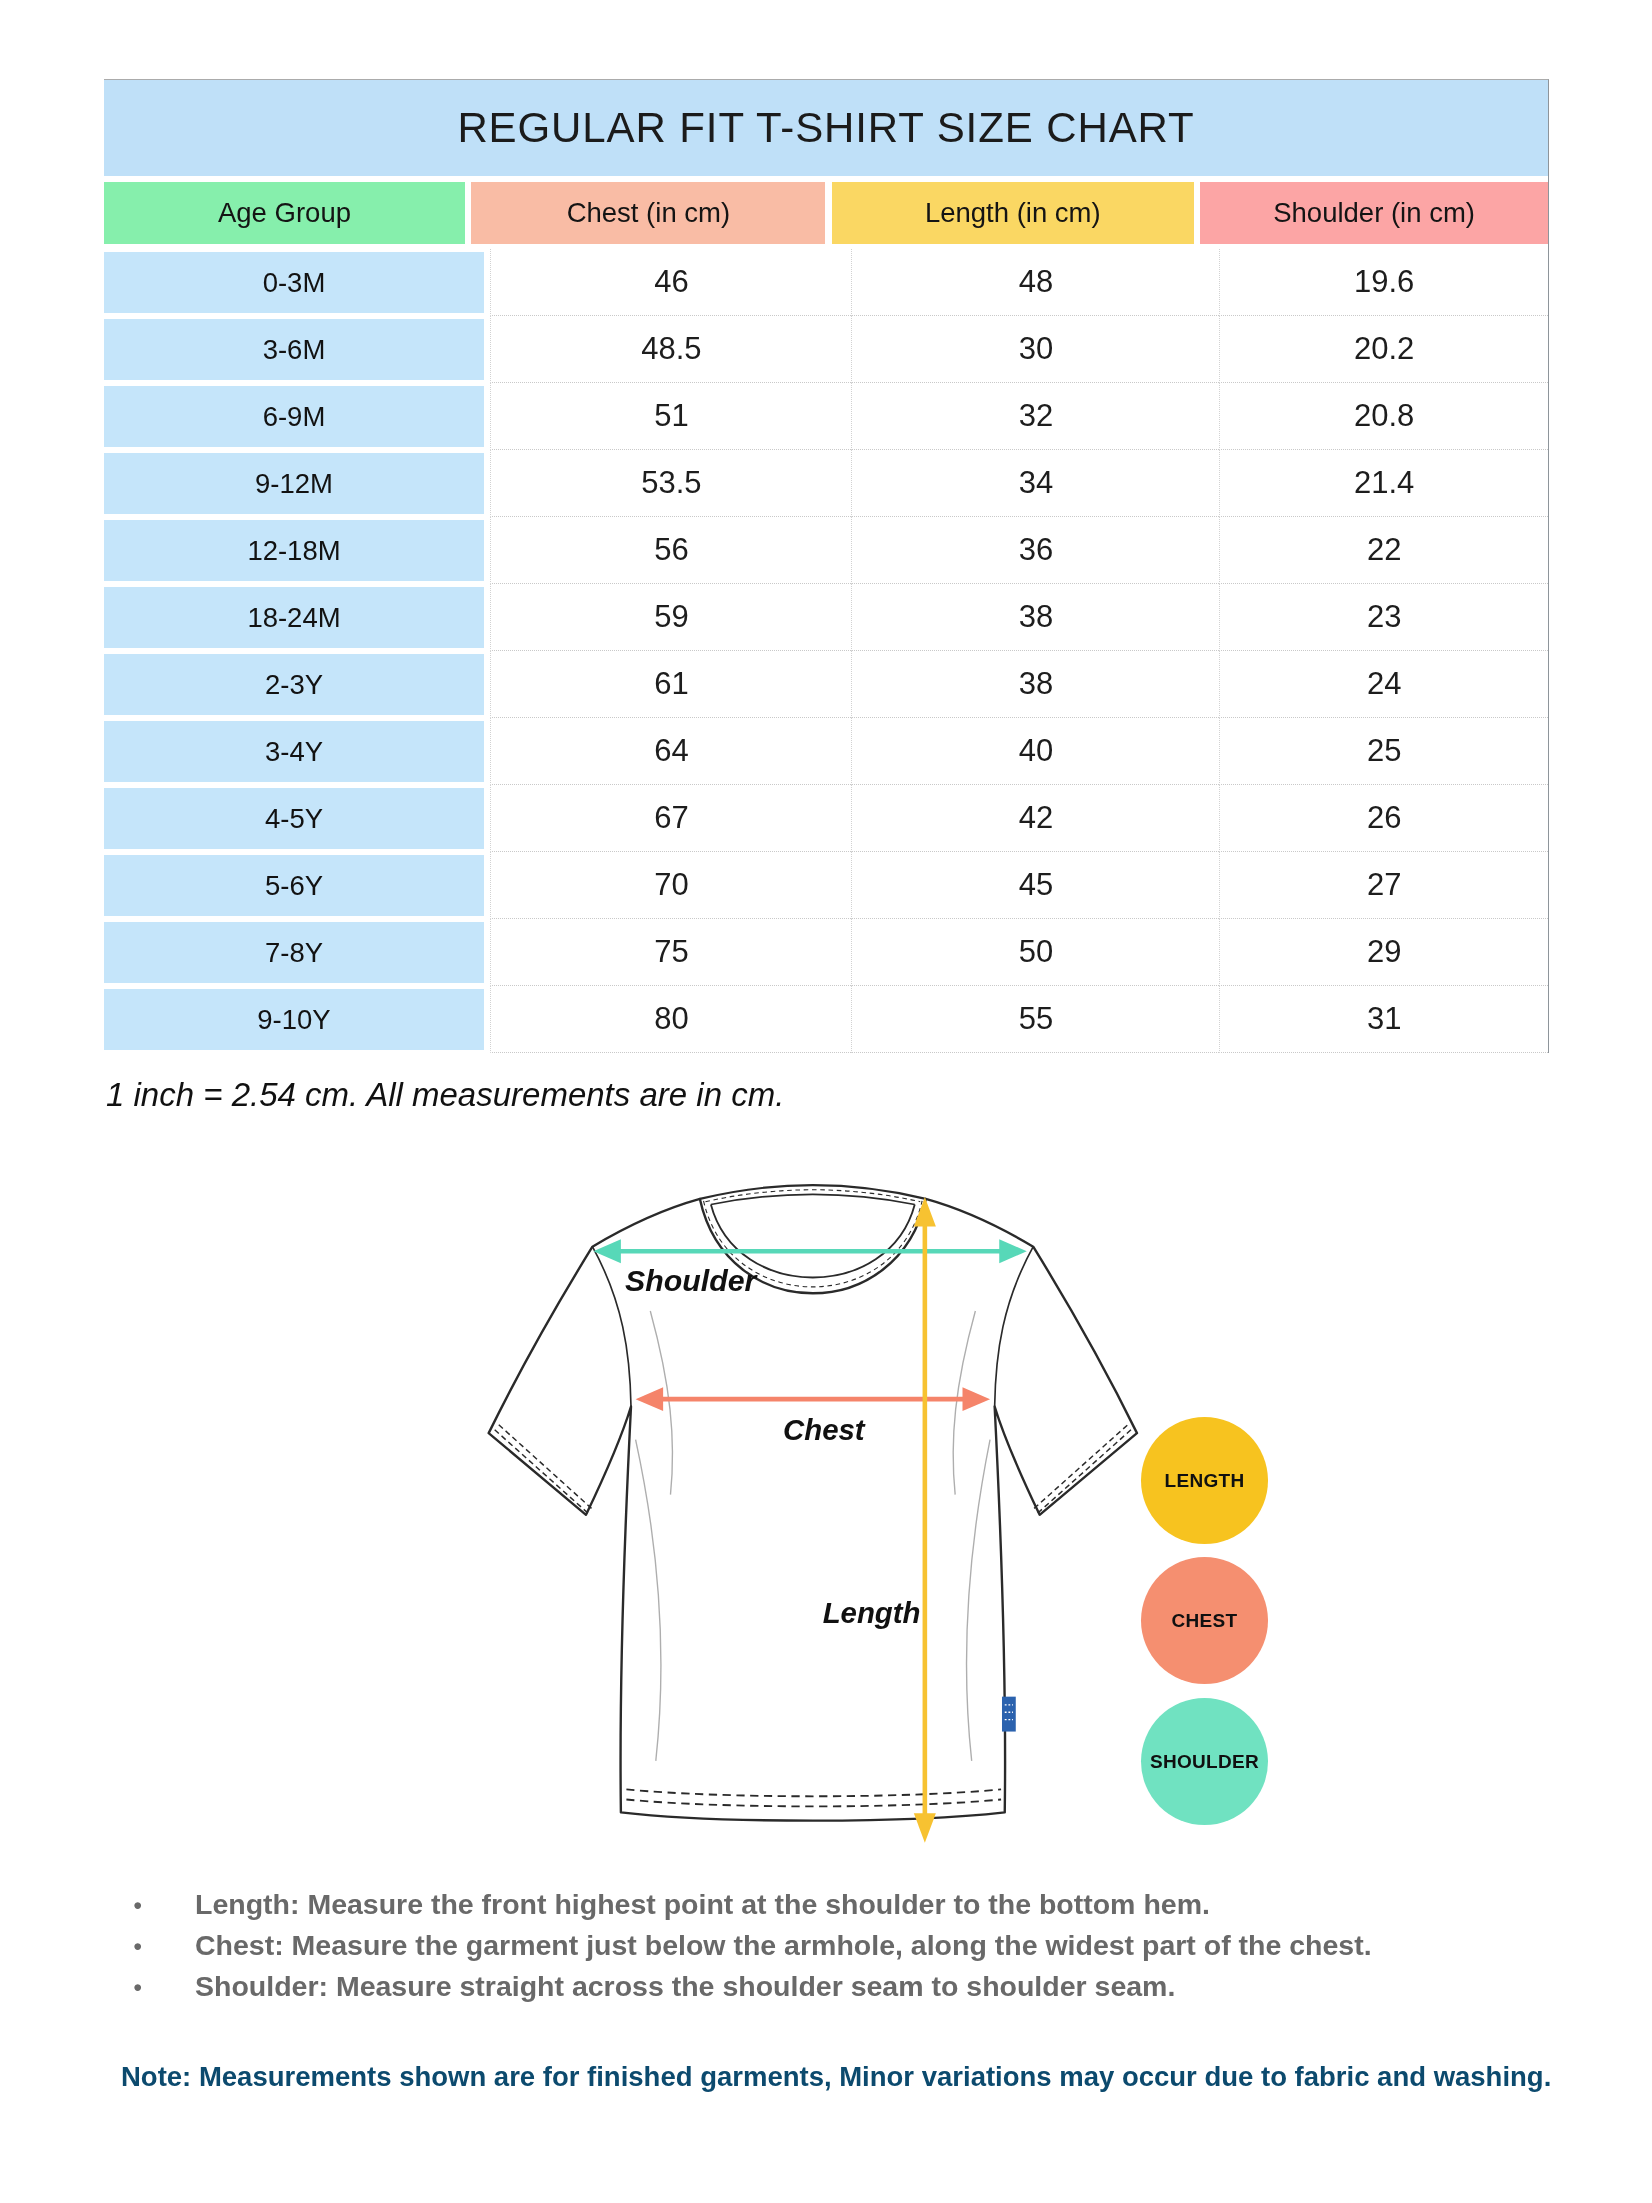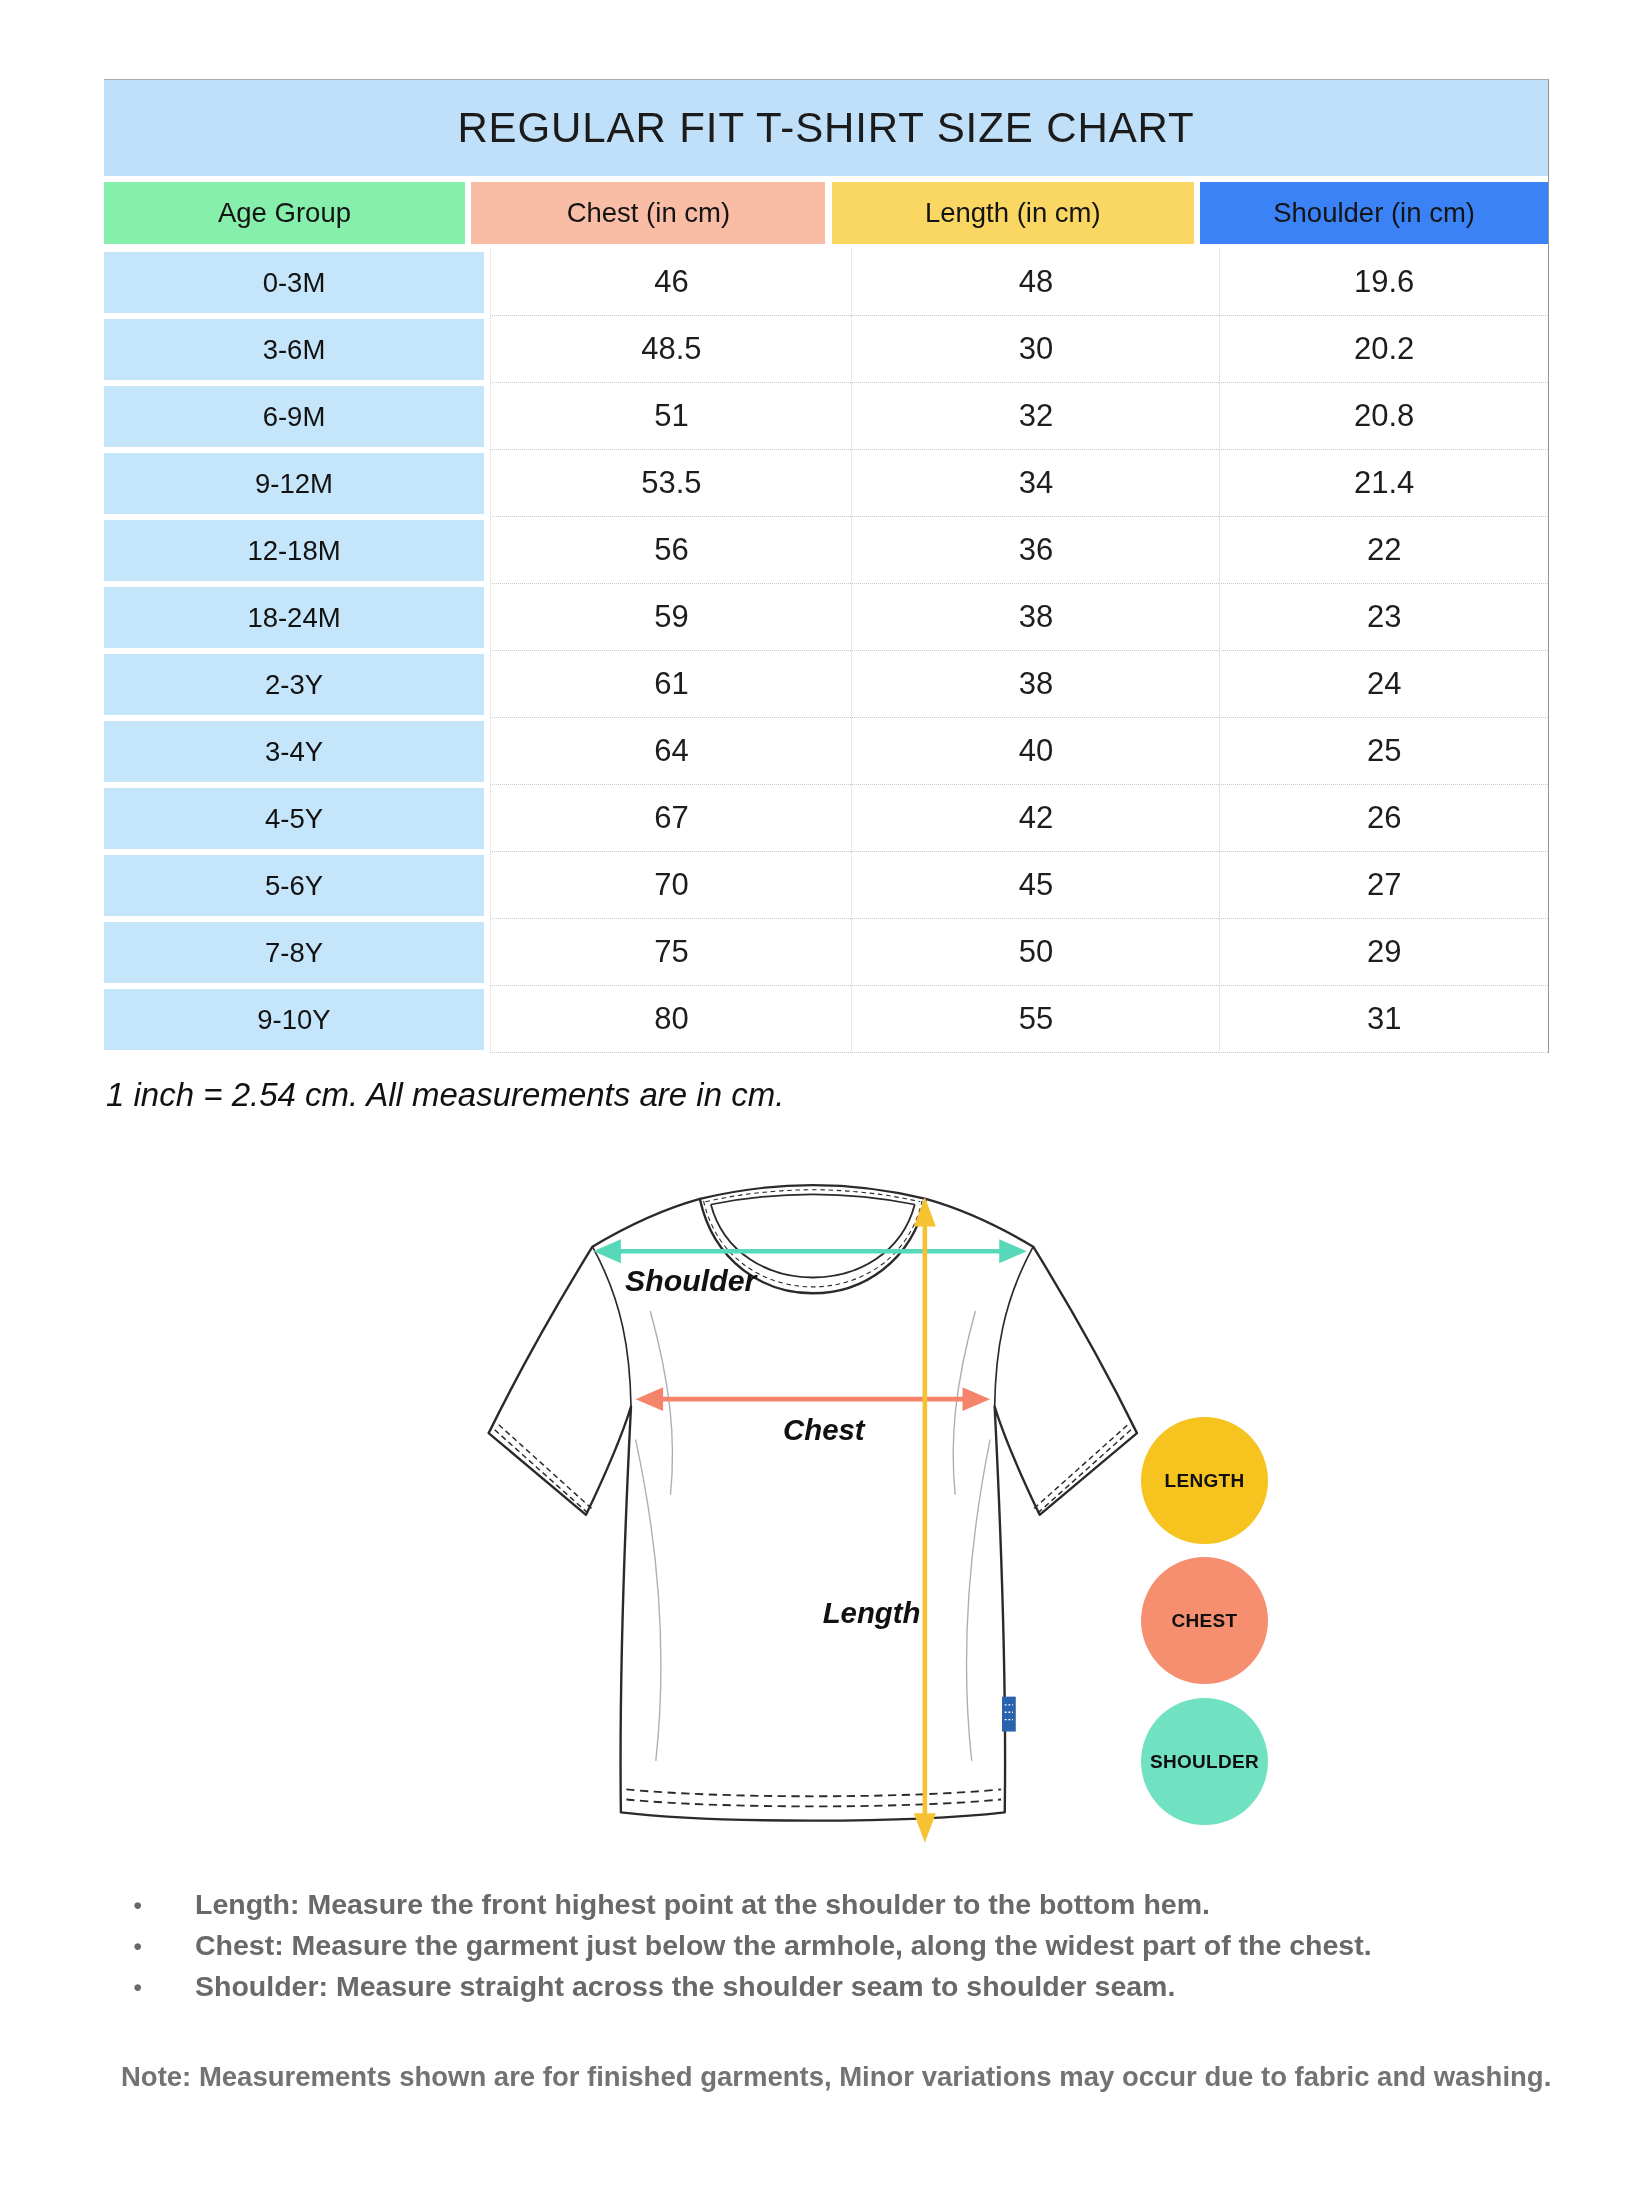--- a/index.html
+++ b/index.html
@@ -9,21 +9,21 @@
   
   .size-table{position:absolute;left:104px;top:79px;width:1444px;
               border-top:1.8px solid #ababab;border-right:1.8px solid #8e959b;}
   .table-title{height:96px;background:#bfe0f8;display:flex;align-items:center;justify-content:center;
                font-size:42px;color:#1b1b1b;letter-spacing:0.9px;}
   .header-row{display:flex;height:62px;margin-top:5.5px;margin-bottom:5.5px;}
   .hcell{display:flex;align-items:center;justify-content:center;font-size:27.5px;color:#141414;}
   .h-age{width:361px;background:#86efac;margin-right:6.4px;}
   .h-chest{width:354px;background:#f9bca5;margin-right:6.4px;}
   .h-length{width:362px;background:#fad763;margin-right:6.4px;}
-  .h-shoulder{flex:1;background:#3b82f6;}
+  .h-shoulder{flex:1;background:#fca5a5;}
   .trow{display:flex;height:67px;}
   .cell-age{width:380px;margin-right:6.4px;padding:3.2px 0;box-sizing:border-box;}
   .age-pill{width:100%;height:100%;background:#c5e5fa;display:flex;align-items:center;justify-content:center;
             font-size:27.5px;color:#121212;}
   .vcell{display:flex;align-items:center;justify-content:center;font-size:31px;color:#1d1d1d;
          border-bottom:0.9px dotted #c9c9c9;border-left:0.9px dotted #d2d2d2;box-sizing:border-box;}
   .v-chest{width:361px;}
   .v-length{width:368px;}
   .v-shoulder{flex:1;}
 
@@ -44,21 +44,21 @@
   .lc-shoulder{top:1698px;background:#70e2c1;}
 
   
   .instructions{position:absolute;left:133px;top:1884px;margin:0;padding:0;list-style:none;}
   .instructions li{display:flex;align-items:center;height:41px;
                    font-size:28.5px;font-weight:bold;color:#696969;}
   .bullet-dot{width:62px;font-size:15.6px;color:#696969;}
 
   
   .footnote{position:absolute;left:121px;top:2061px;margin:0;font-size:27.5px;font-weight:bold;
-            color:#737373;}
+            color:#0c4a6e;}
 </style>
 </head>
 <body>
 
 <div class="page">
 
   <section class="size-table">
     <div class="table-title">REGULAR FIT T-SHIRT SIZE CHART</div>
 
     <div class="header-row">

